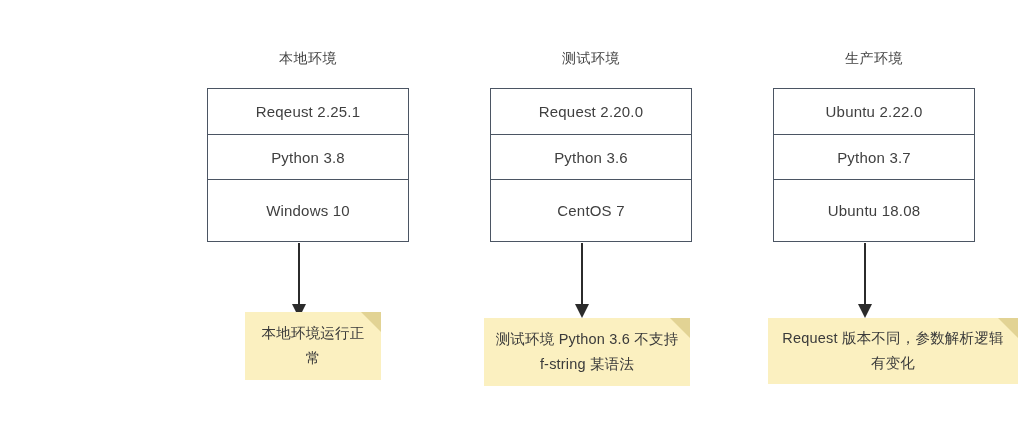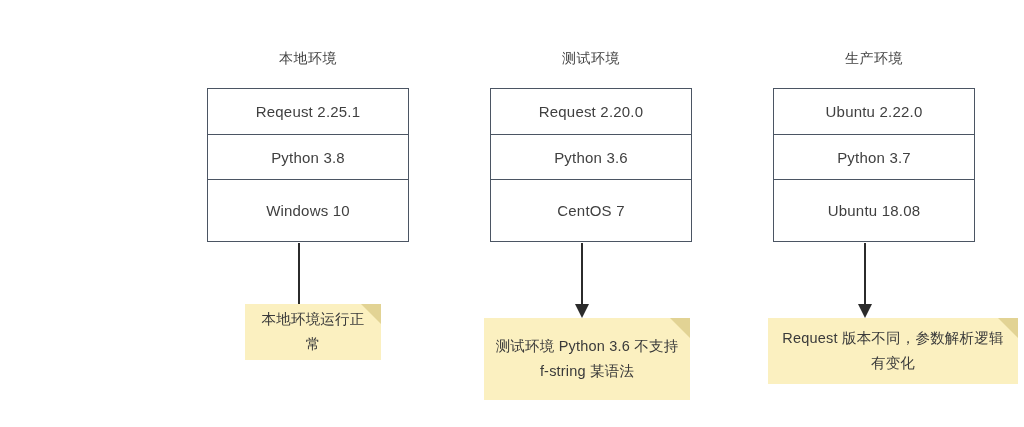--- a/index.html
+++ b/index.html
@@ -126,39 +126,39 @@
     <div class="cell r0">Reqeust 2.25.1</div>
     <div class="cell r1">Python 3.8</div>
     <div class="cell r2">Windows 10</div>
   </div>
 
   <div class="connector" style="left:290px; top:243px; height:75px;">
     <div class="shaft" style="height:62px;"></div>
     <div class="head" style="top:61px;"></div>
   </div>
 
-  <div class="note" style="left:245px; top:304px; width:136px; height:56px;">
+  <div class="note" style="left:245px; top:312px; width:136px; height:68px;">
     <span class="fold"></span>
     <span class="note-text">本地环境运行正常</span>
   </div>
 
   <div class="col-title" style="left:490px; top:50px;">测试环境</div>
 
   <div class="stack" style="left:490px; top:88px;">
     <div class="cell r0">Request 2.20.0</div>
     <div class="cell r1">Python 3.6</div>
     <div class="cell r2">CentOS 7</div>
   </div>
 
   <div class="connector" style="left:573px; top:243px; height:75px;">
     <div class="shaft" style="height:62px;"></div>
     <div class="head" style="top:61px;"></div>
   </div>
 
-  <div class="note" style="left:484px; top:318px; width:206px; height:82px;">
+  <div class="note" style="left:484px; top:318px; width:206px; height:68px;">
     <span class="fold"></span>
     <span class="note-text">测试环境 Python 3.6 不支持 f-string 某语法</span>
   </div>
 
   <div class="col-title" style="left:773px; top:50px;">生产环境</div>
 
   <div class="stack" style="left:773px; top:88px;">
     <div class="cell r0">Ubuntu 2.22.0</div>
     <div class="cell r1">Python 3.7</div>
     <div class="cell r2">Ubuntu 18.08</div>

